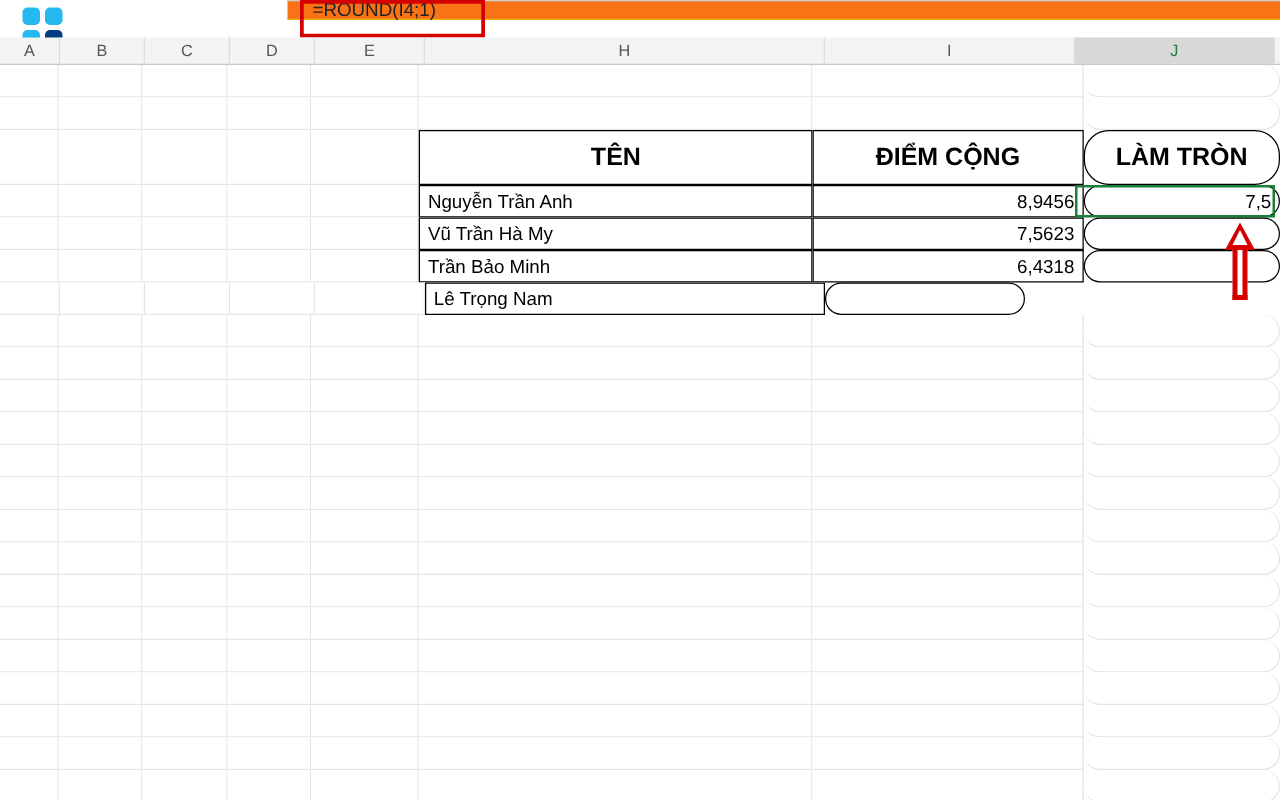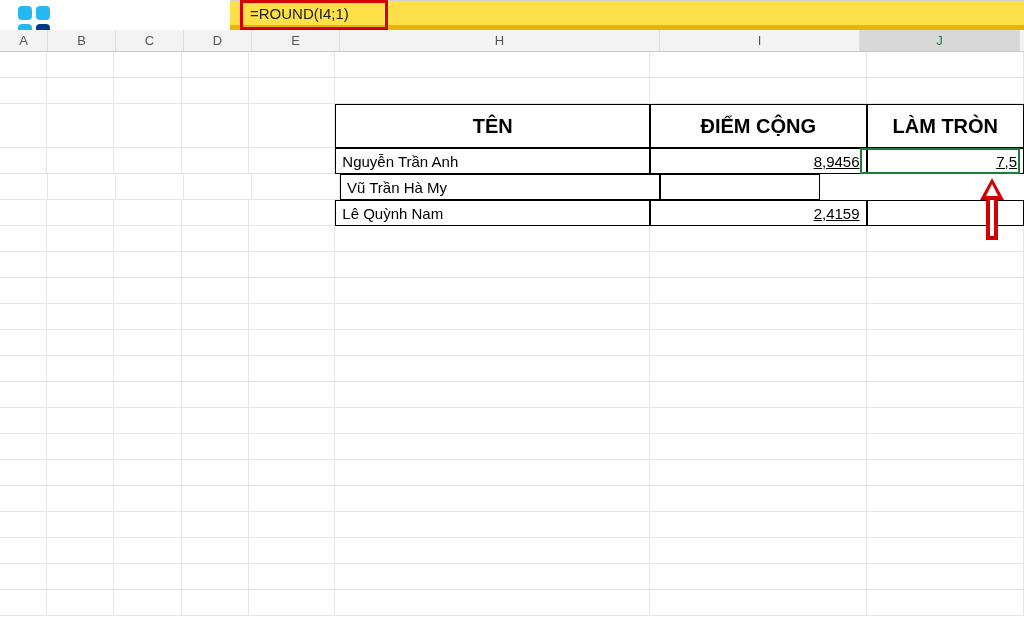--- a/index.html
+++ b/index.html
@@ -40,29 +40,29 @@
     color:#043c84;
     letter-spacing:1px;
   }
 
   
   .formula-bar {
     position:absolute;
     top:0px;
     left:230px;
     right:0;
-    height:30px;
+    height:16px;
     border-top:1px solid #d0d0d0;
-    border-bottom:5px solid #eab308;
+    border-bottom:1px solid #eab308;
     display:flex;
     align-items:center;
     padding-left:20px;
     font-size:15px;
     color:#222;
-    background:#fde047;
+    background:#f97316;
   }
   .formula-highlight {
     position:absolute;
     top:0px;
     left:240px;
     width:148px;
     height:30px;
     border:3px solid #d40000;
     pointer-events:none;
   }
@@ -117,30 +117,30 @@
     overflow:hidden;
     white-space:nowrap;
   }
   .cA{width:48px;}
   .cB{width:68px;}
   .cC{width:68px;}
   .cD{width:68px;}
   .cE{width:88px;}
   .cH{width:320px;}
   .cI{width:220px;}
-  .cJ{width:160px;}
+  .cJ{width:160px;border-radius:20px;}
 
   
   .tb { border:1px solid #000 !important; }
   .th {
     font-weight:700;
     font-size:20px;
     justify-content:center;
   }
-  .num { justify-content:flex-end;text-decoration:underline; }
+  .num { justify-content:flex-end; }
 
   
   .row.hdr { height:44px; }
 
   
   .active-cell-border {
     position:absolute;
     border:2px solid #1a7f37;
     pointer-events:none;
   }
@@ -246,30 +246,40 @@
     <div class="cell cI tb num">8,9456</div>
     <div class="cell cJ tb num" id="activeJ4">7,5</div>
   </div>
   <div class="row">
     <div class="cell cA"></div>
       <div class="cell cB"></div>
       <div class="cell cC"></div>
       <div class="cell cD"></div>
       <div class="cell cE"></div>
     <div class="cell cH tb">Vũ Trần Hà My</div>
+    <div class="cell cI tb num">7,5623</div>
     <div class="cell cJ tb num"></div>
   </div>
   <div class="row">
     <div class="cell cA"></div>
       <div class="cell cB"></div>
       <div class="cell cC"></div>
       <div class="cell cD"></div>
       <div class="cell cE"></div>
-    <div class="cell cH tb">Lê Quỳnh Nam</div>
-    <div class="cell cI tb num">2,4159</div>
+    <div class="cell cH tb">Trần Bảo Minh</div>
+    <div class="cell cI tb num">6,4318</div>
+    <div class="cell cJ tb num"></div>
+  </div>
+  <div class="row">
+    <div class="cell cA"></div>
+      <div class="cell cB"></div>
+      <div class="cell cC"></div>
+      <div class="cell cD"></div>
+      <div class="cell cE"></div>
+    <div class="cell cH tb">Lê Trọng Nam</div>
     <div class="cell cJ tb num"></div>
   </div>
 
   <div class="row">
       <div class="cell cA"></div>
       <div class="cell cB"></div>
       <div class="cell cC"></div>
       <div class="cell cD"></div>
       <div class="cell cE"></div>
       <div class="cell cH"></div>

